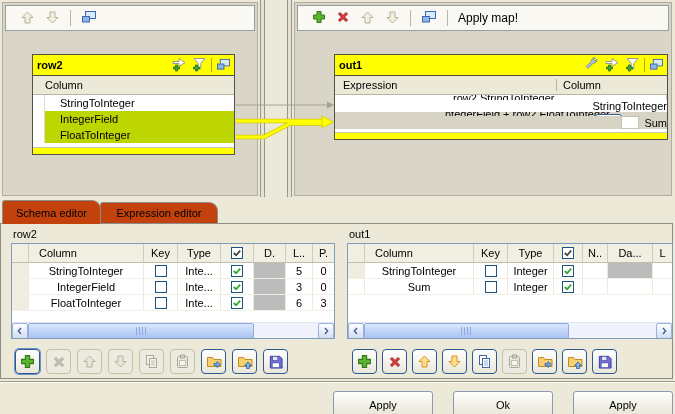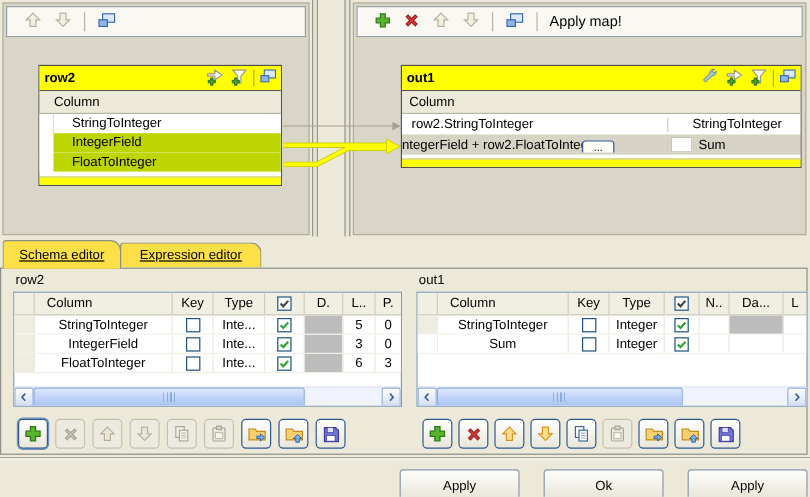--- a/index.html
+++ b/index.html
@@ -30,33 +30,33 @@
   .mtitle .ttl { font-weight:bold; padding-left:4px; flex:1; }
   .mticons { display:flex; align-items:center; gap:4px; padding-right:3px; }
   .ysep { width:1px; height:14px; background:#b3a900; }
   .mhead { height:19px; background:#ece9d8; border-bottom:1px solid #b8b5a5;
            display:flex; align-items:center; }
   .mrow { height:16px; display:flex; align-items:stretch; background:#fff; position:relative; }
   .rhd { width:12px; border-right:1px solid #dedbcc; background:#fff; }
   .rbody { flex:1; display:flex; align-items:center; padding-left:15px; }
   .mrow.green .rbody { background:#bdd500; }
   .ystrip { height:7px; background:#ffff00; border-top:1px solid #c8c8b0; }
-  .orow { height:17px; display:flex; align-items:center; background:#fff; }
+  .orow { height:17px; display:flex; align-items:flex-end; background:#fff;flex-direction:column; }
   .orow.sel { background:#d7d3c5; }
   .oexpr { width:222px; border-right:1px solid #cfccbc; display:flex; align-items:center;
            white-space:nowrap; overflow:hidden; position:relative; }
   .ocol { flex:1; display:flex; align-items:center; }
   .dots-btn { position:absolute; left:150px; top:2px; width:27px; height:13px; background:#fdfdf8;
               border:1px solid #39589c; border-radius:3px; font-size:9px; line-height:9px;
               display:flex; align-items:center; justify-content:center; }
   .mini-cell { width:18px; height:13px; background:#fff; border:1px solid #c6c3b4; margin-left:2px; }
 
   
-  .tab { position:absolute; background:#fde047; border:1px solid #8b8f88; border-bottom:none;
-         border-radius:3px 9px 0 0; display:flex; align-items:center; justify-content:center;text-decoration:underline; }
+  .tab { position:absolute; background:#c2410c; border:1px solid #8b8f88; border-bottom:none;
+         border-radius:3px 9px 0 0; display:flex; align-items:center; justify-content:center; }
   .tab.active { left:2px; top:200px; width:99px; height:24px; z-index:3; }
   .tab.inactive { left:100px; top:202px; width:118px; height:21px; z-index:1; }
 
   
   .cpanel { position:absolute; left:0; top:223px; width:673px; height:156px;
             border:1px solid #8b8f88; background:#ece9d8; z-index:2; }
   .slabel { position:absolute; top:4px; }
   .stable { position:absolute; top:19px; height:96px; border:1px solid #7f9db9; background:#fff; overflow:hidden; }
   .shead { height:19px; display:flex; background:#f1efe2; border-bottom:1px solid #c1beae; }
   .hc { display:flex; align-items:center; justify-content:center; border-right:1px solid #cfccbc; }
@@ -203,20 +203,21 @@
               <path d="M2.5 11h2V9h2v2h2v2h-2v2h-2v-2h-2z" fill="#4aa32e" stroke="#1e6f1e" stroke-width="0.8"></path>
             </svg></span>
         <span class="ysep"></span>
         <span><svg width="15" height="13" viewBox="0 0 16 14">
               <rect x="4.5" y="1.5" width="10" height="7" fill="#dce9fa" stroke="#3a6bb0"></rect>
               <rect x="1.5" y="6.5" width="7" height="5.5" fill="#8fb4e8" stroke="#3a6bb0"></rect>
             </svg></span>
       </span>
     </div>
     <div class="mhead">
+      <span class="oexpr" style="border-right:1px solid #b8b5a5;padding-left:8px;">Expression</span>
       <span class="ocol" style="padding-left:6px;">Column</span>
     </div>
     <div class="orow">
       <span class="oexpr" style="padding-left:8px;">row2.StringToInteger</span>
       <span class="ocol" style="padding-left:20px;">StringToInteger</span>
     </div>
     <div class="orow sel">
       <span class="oexpr">
         <span>ntegerField + row2.FloatToInteger</span>
         <span class="dots-btn">...</span>

